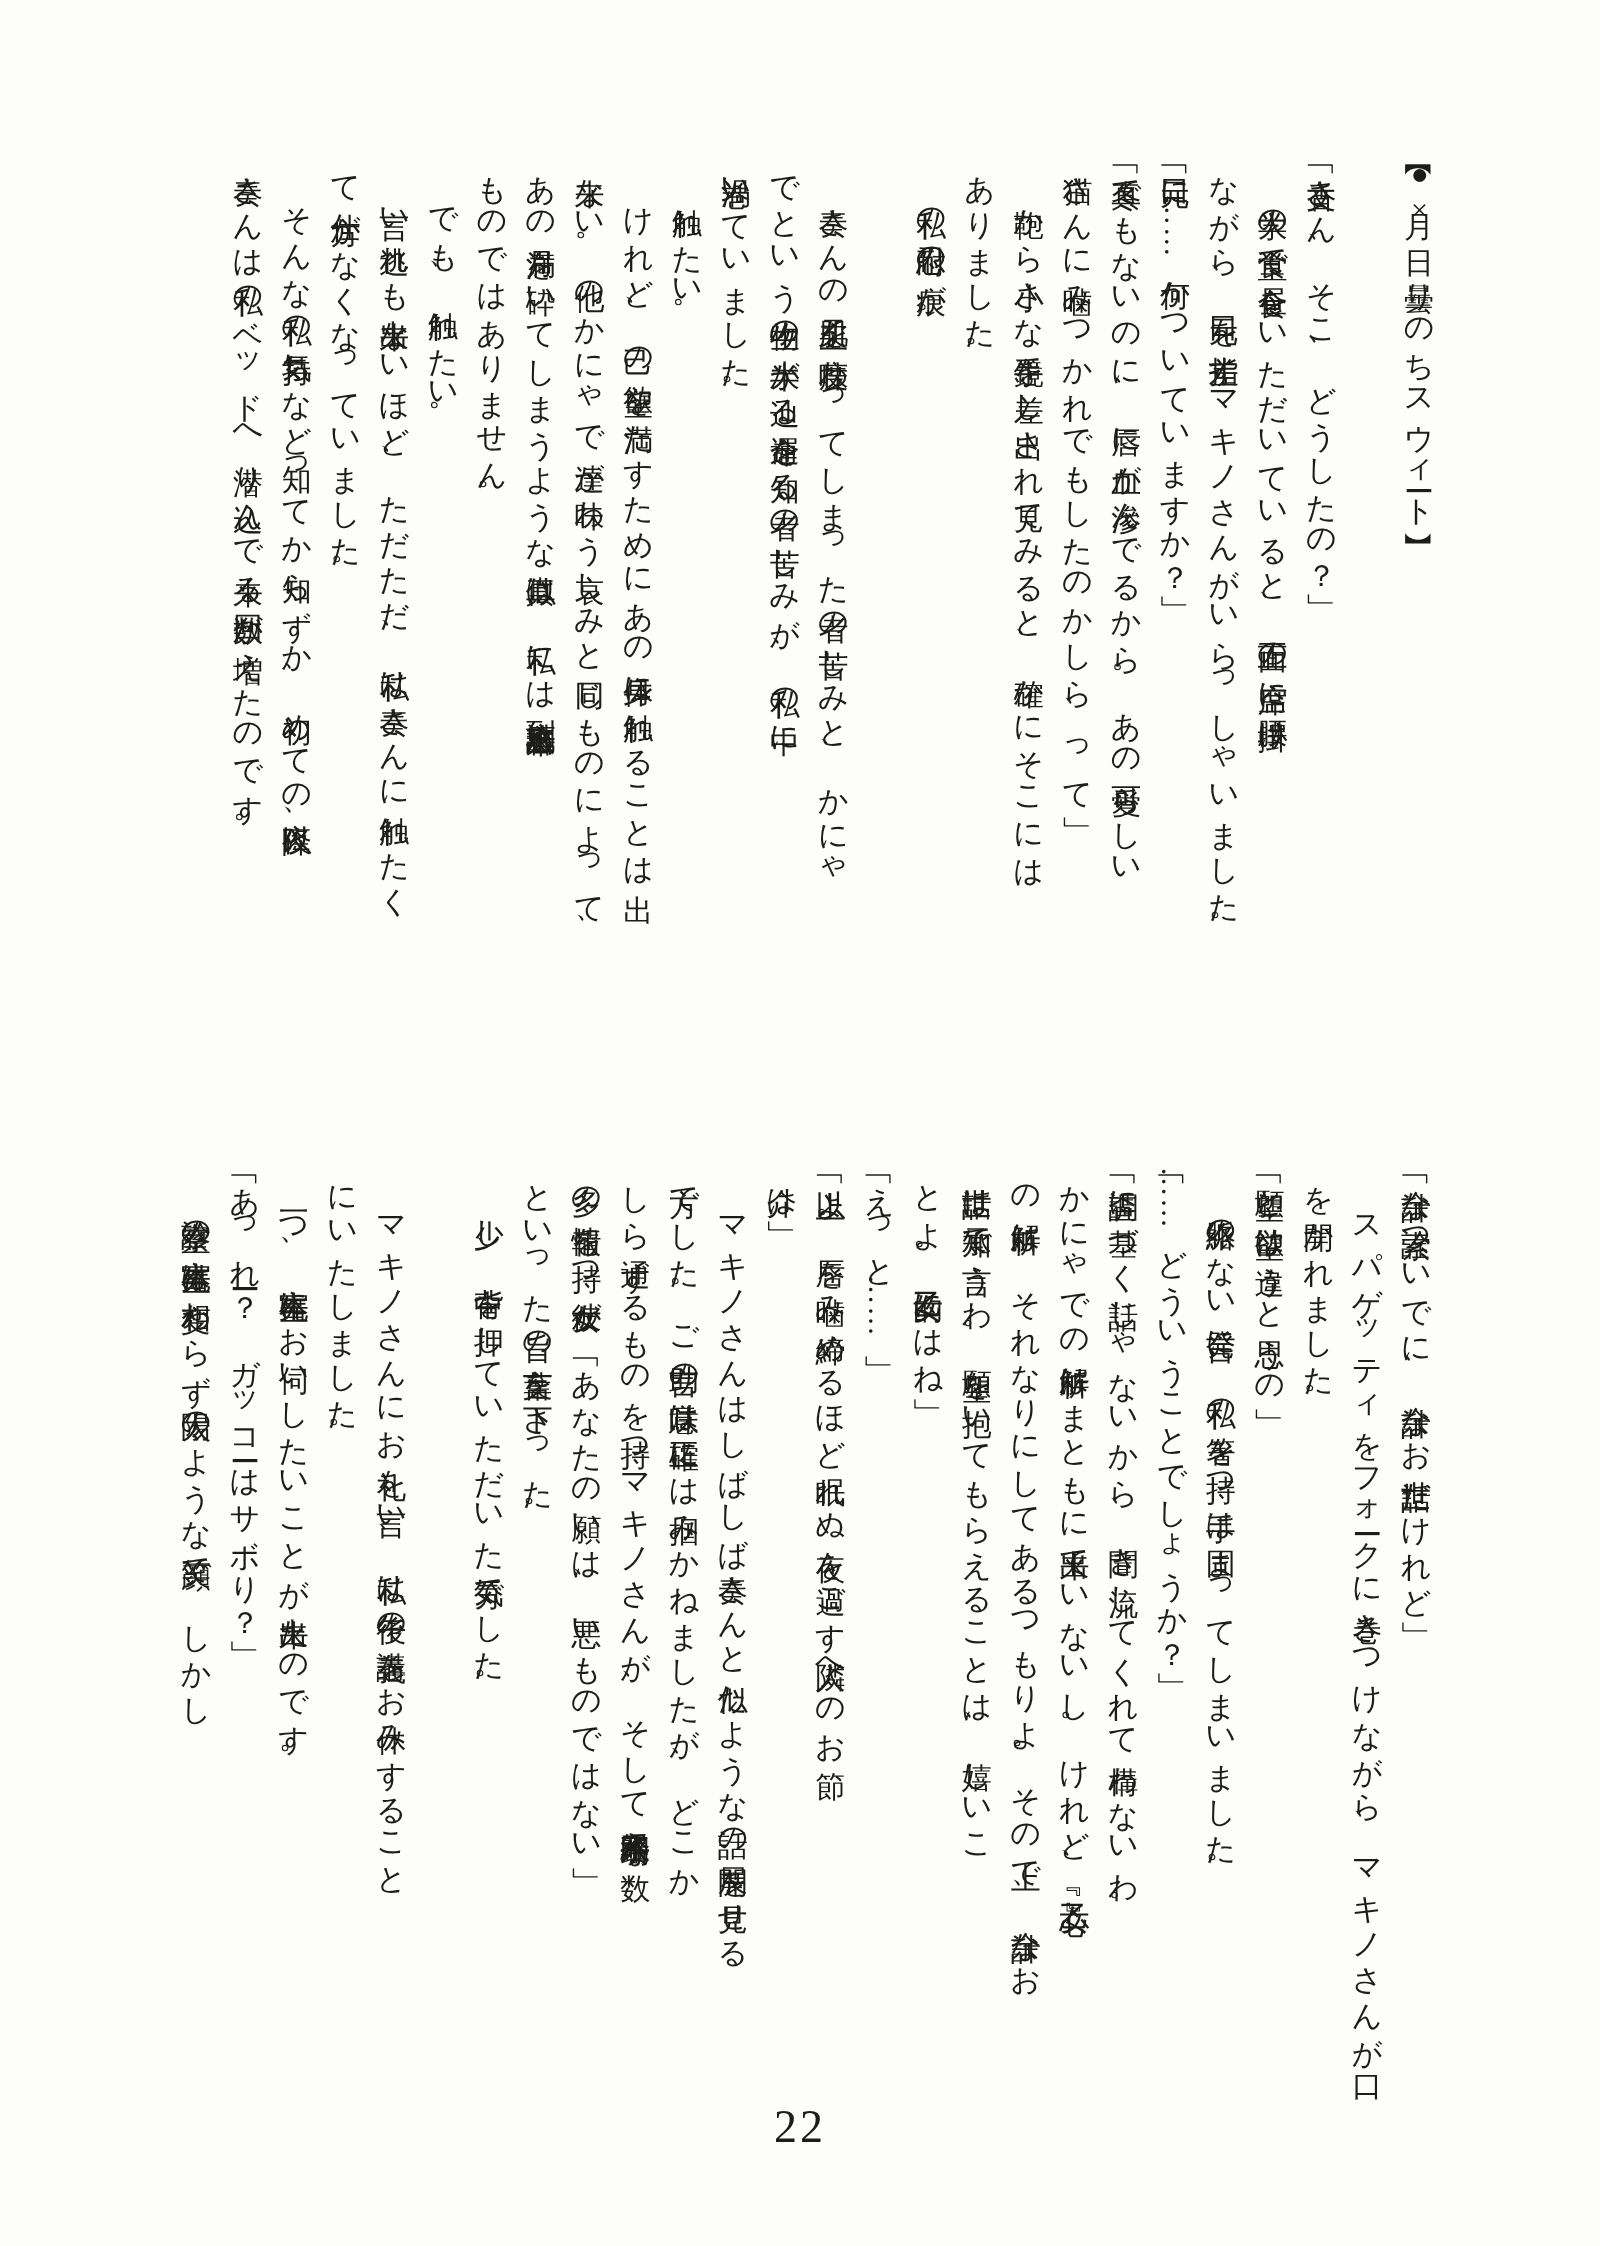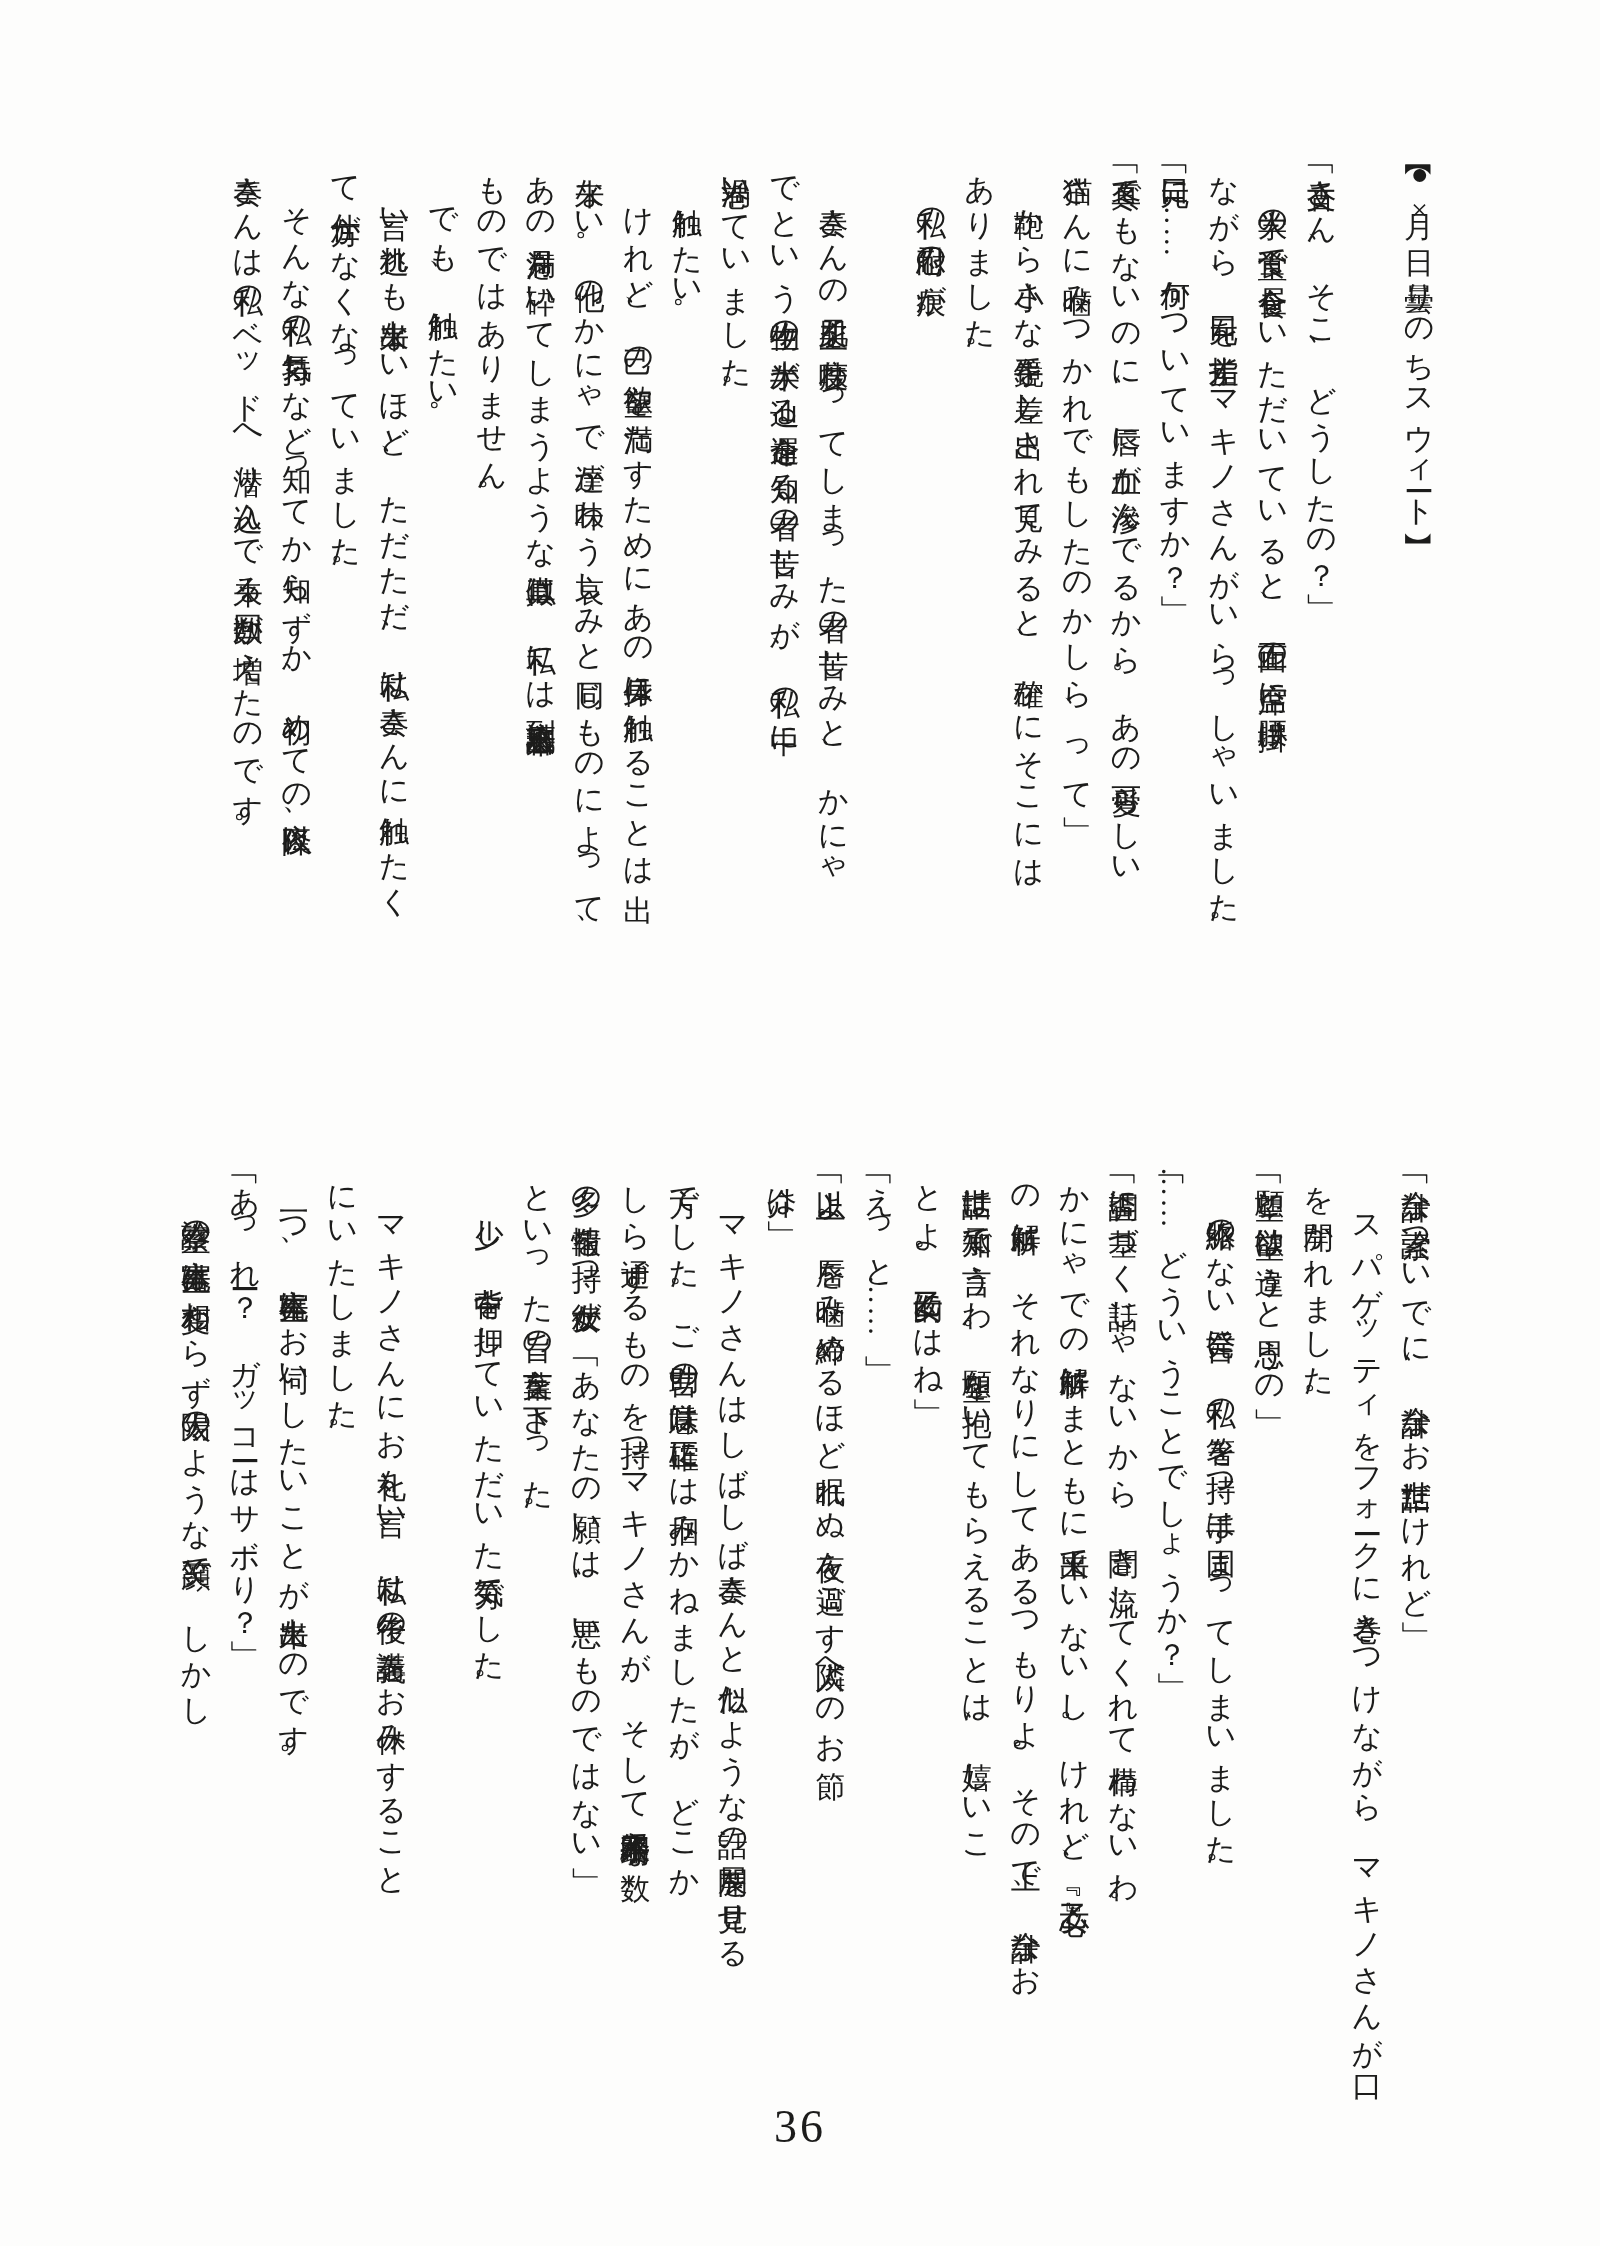--- a/index.html
+++ b/index.html
@@ -105,15 +105,15 @@
       <p class="vline">といった旨の言葉を下さった。</p>
       <p class="vline">　少し、背中を押していただいた気分でした。</p>
       <p class="vline"></p>
       <p class="vline">　マキノさんにお礼を言い、私は午後の講義をお休みすること</p>
       <p class="vline">にいたしました。</p>
       <p class="vline">　一つ、宮本先生にお伺いしたいことが出来たのです。</p>
       <p class="vline">「あっれー？　ガッコーはサボり？」</p>
       <p class="vline">　診察室の宮本先生は相変わらず太陽のような笑顔で、しかし</p>
     </section>
 
-  <div class="page-number">36</div>
+  <div class="page-number">22</div>
 
 </div>
 
 </body></html>

